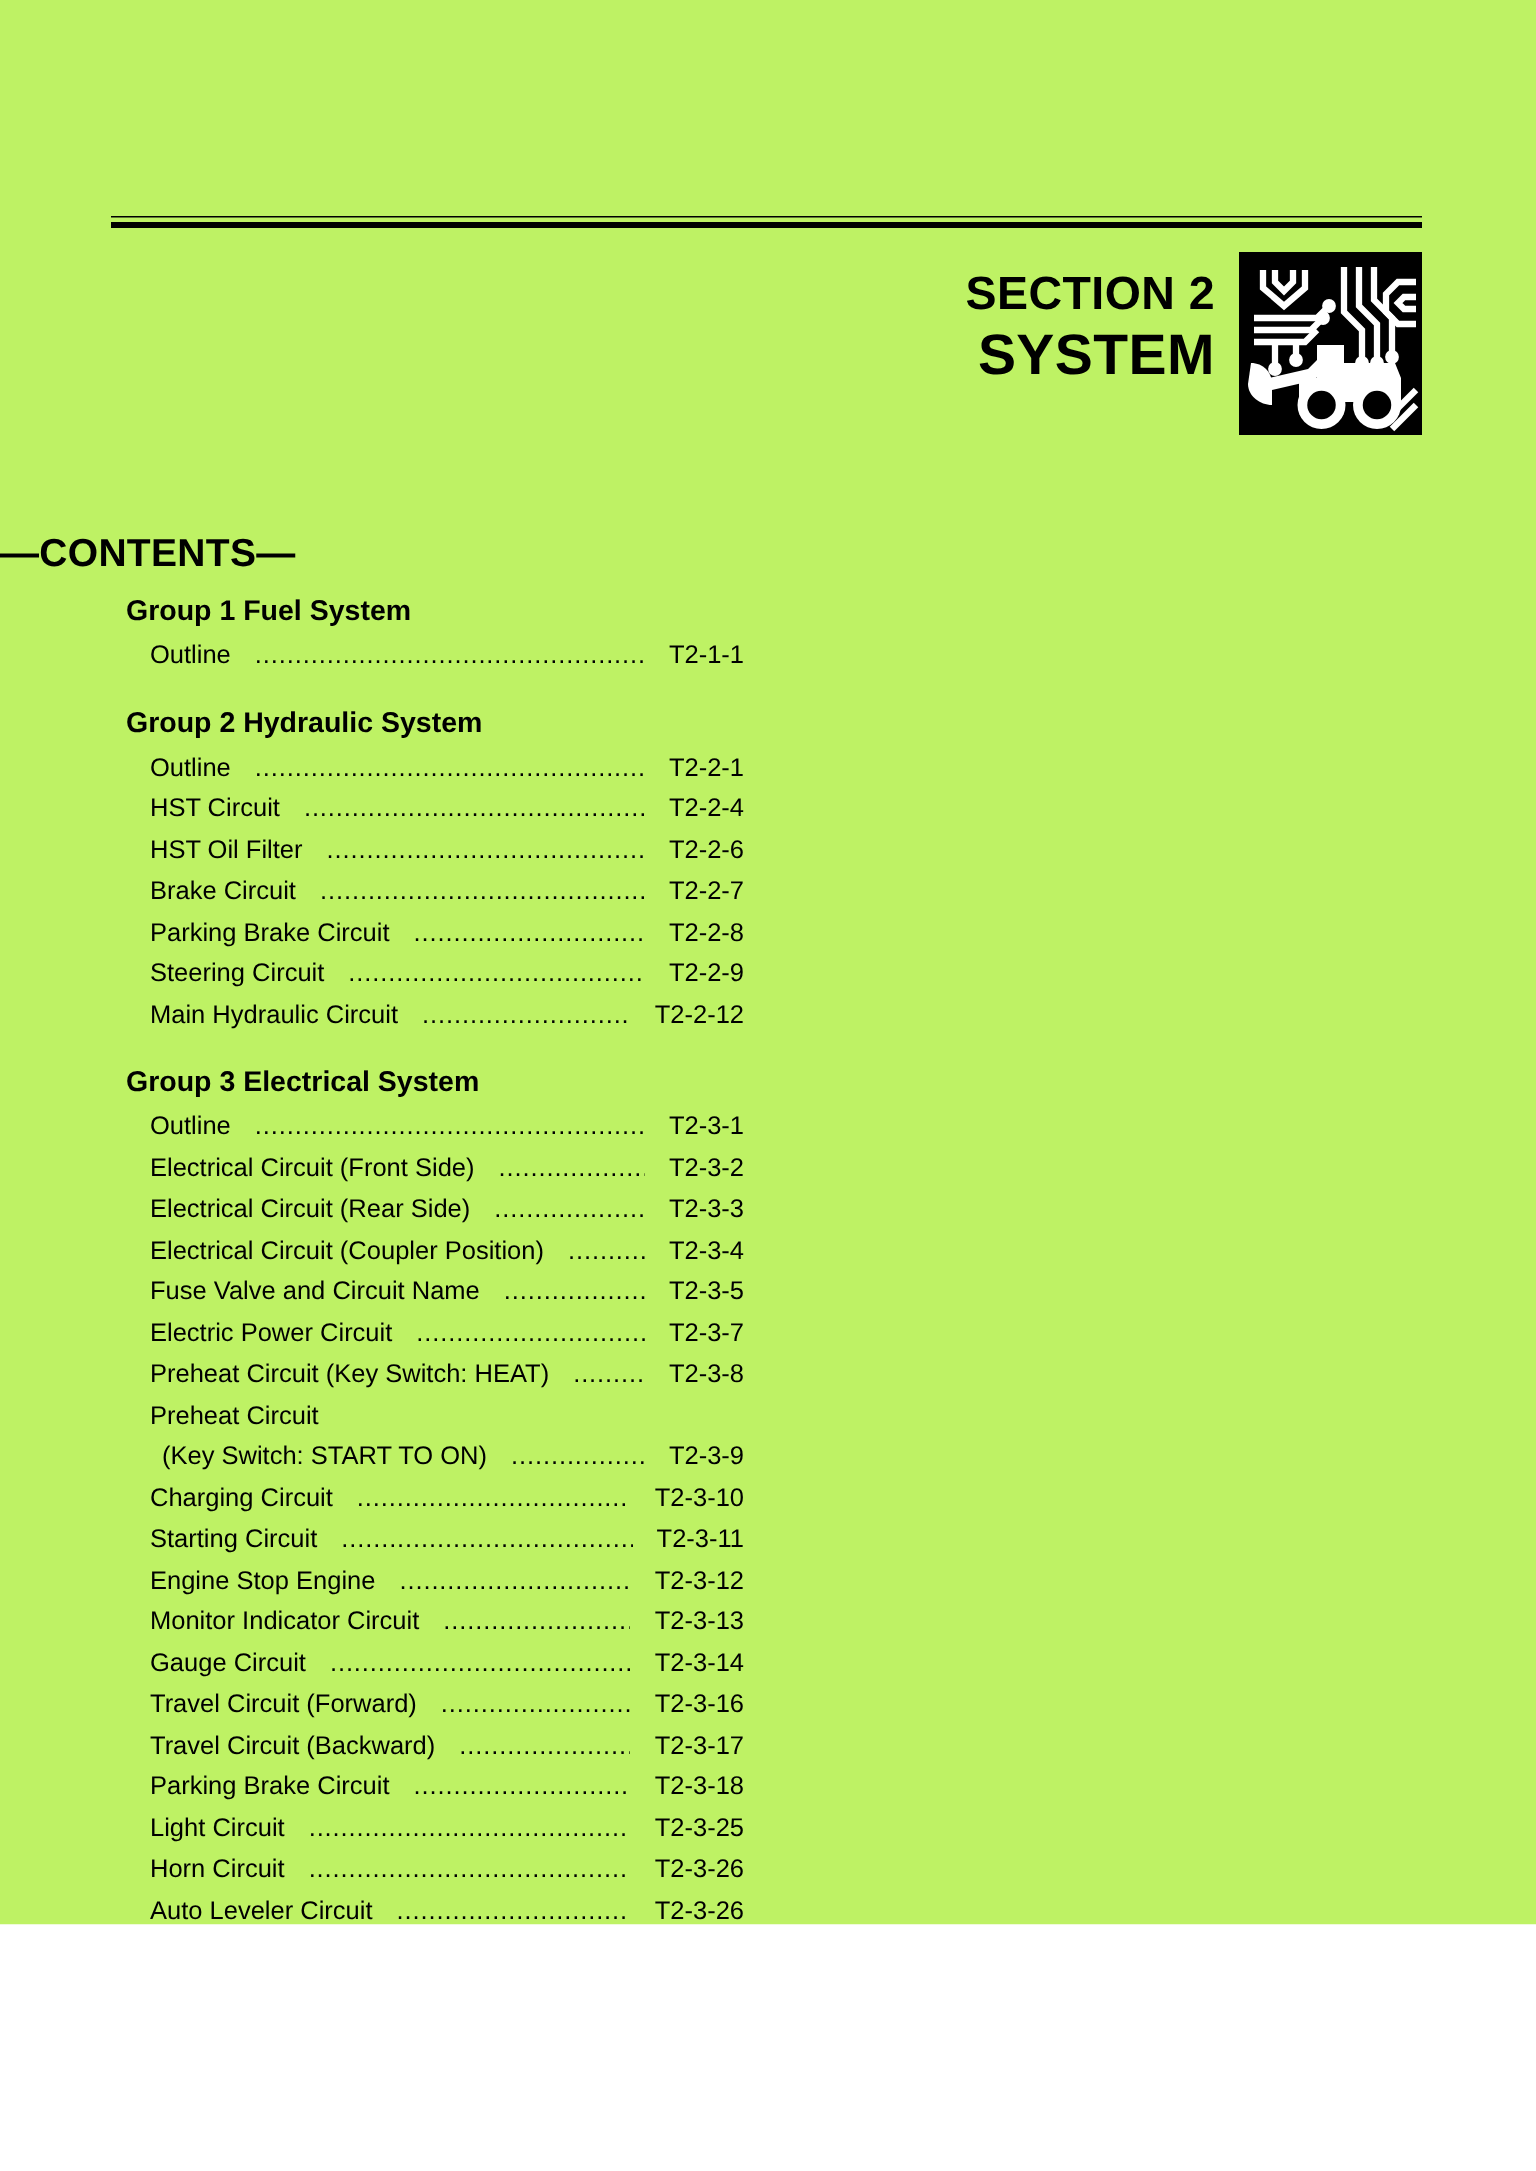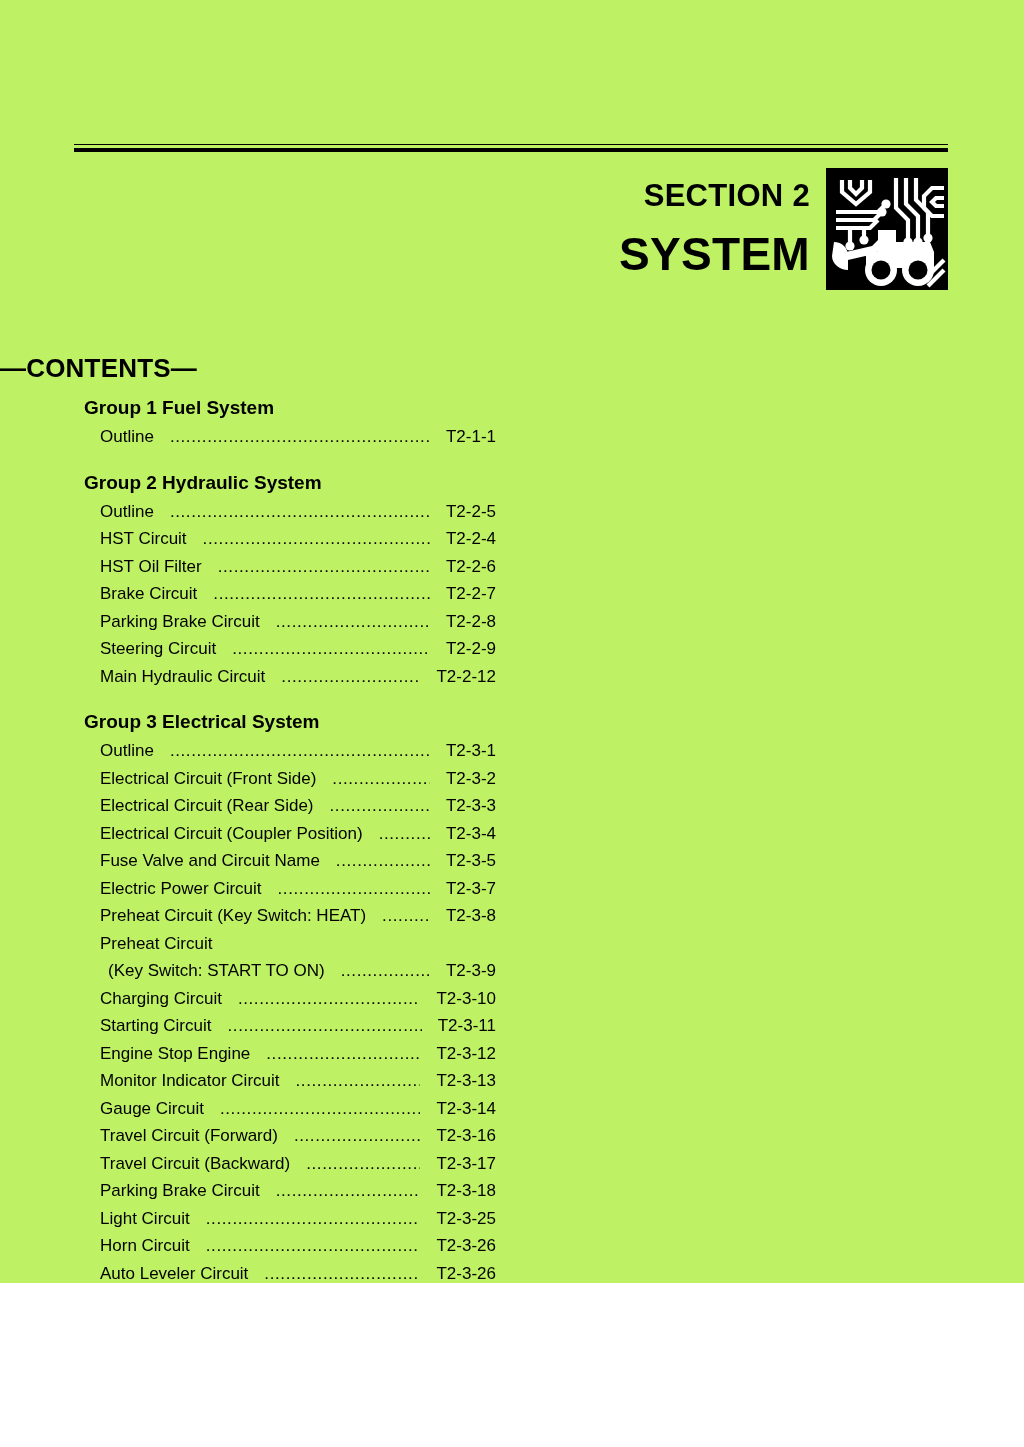--- a/index.html
+++ b/index.html
@@ -56,25 +56,25 @@
     text-align: right;
     line-height: 1.02;
   }
   .section-line1 {
     font-size: 31px;
     font-weight: bold;
     letter-spacing: 0.3px;
     white-space: nowrap;
   }
   .section-line2 {
-    font-size: 46px;
+    font-size: 38px;
     font-weight: bold;
     letter-spacing: 0.3px;
     white-space: nowrap;
-    margin-top: 19px;
+    margin-top: 6px;
   }
   .section-logo {
     position: absolute;
     right: 0;
     top: 0;
     width: 122px;
     height: 122px;
     background: #000000;
   }
   .section-logo svg { display: block; }
@@ -249,21 +249,21 @@
           <span class="entry-label">Outline</span>
           <span class="entry-leader"></span>
           <span class="entry-page">T2-1-1</span>
         </div>
       </div>
       <div class="group-block">
         <div class="group-heading">Group 2 Hydraulic System</div>
         <div class="entry">
           <span class="entry-label">Outline</span>
           <span class="entry-leader"></span>
-          <span class="entry-page">T2-2-5</span>
+          <span class="entry-page">T2-2-1</span>
         </div>
         <div class="entry">
           <span class="entry-label">HST Circuit</span>
           <span class="entry-leader"></span>
           <span class="entry-page">T2-2-4</span>
         </div>
         <div class="entry">
           <span class="entry-label">HST Oil Filter</span>
           <span class="entry-leader"></span>
           <span class="entry-page">T2-2-6</span>

